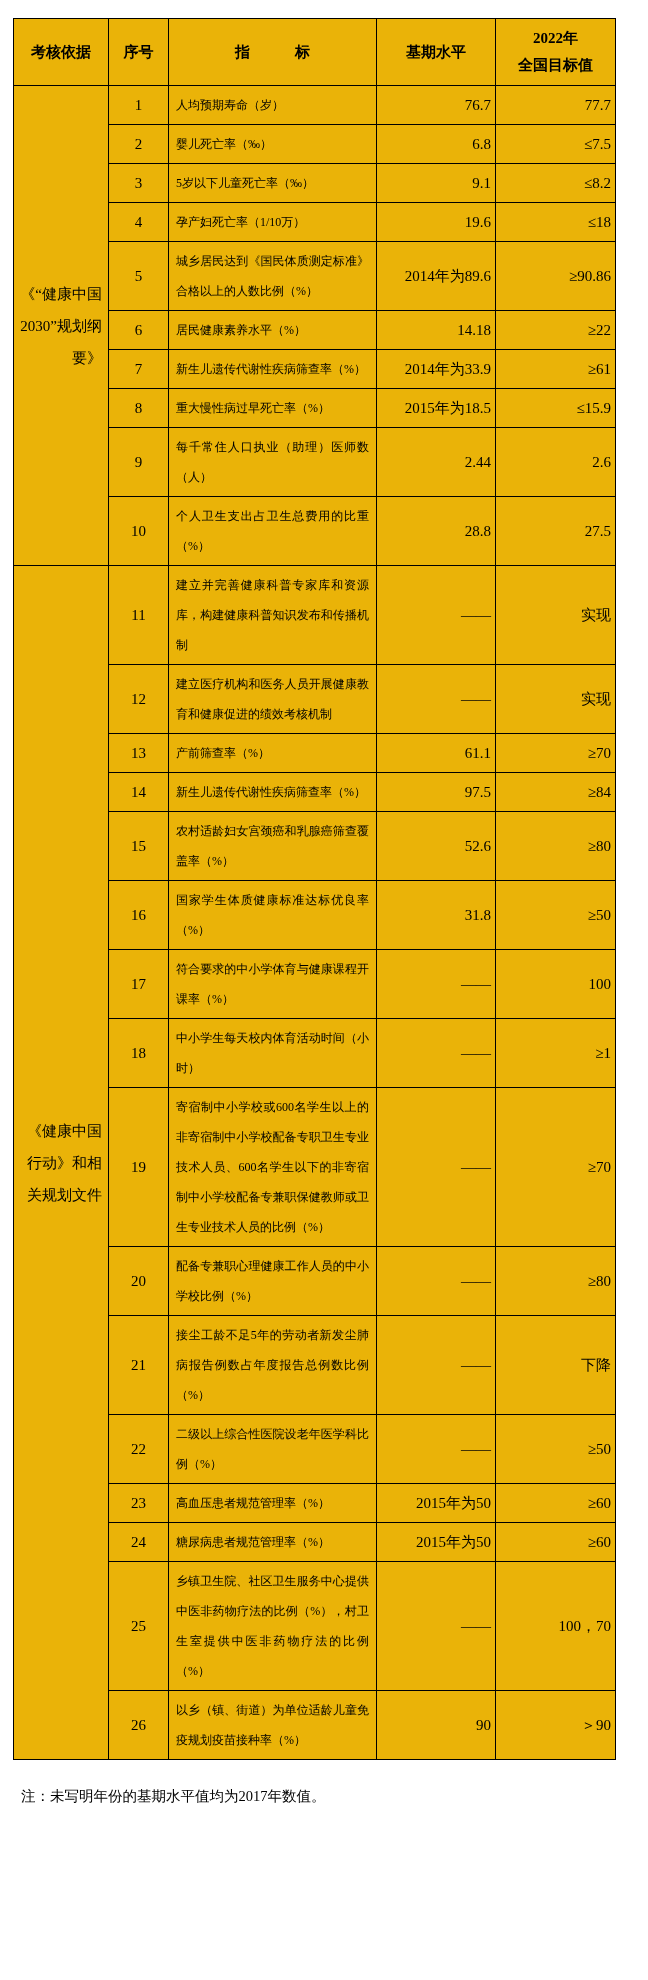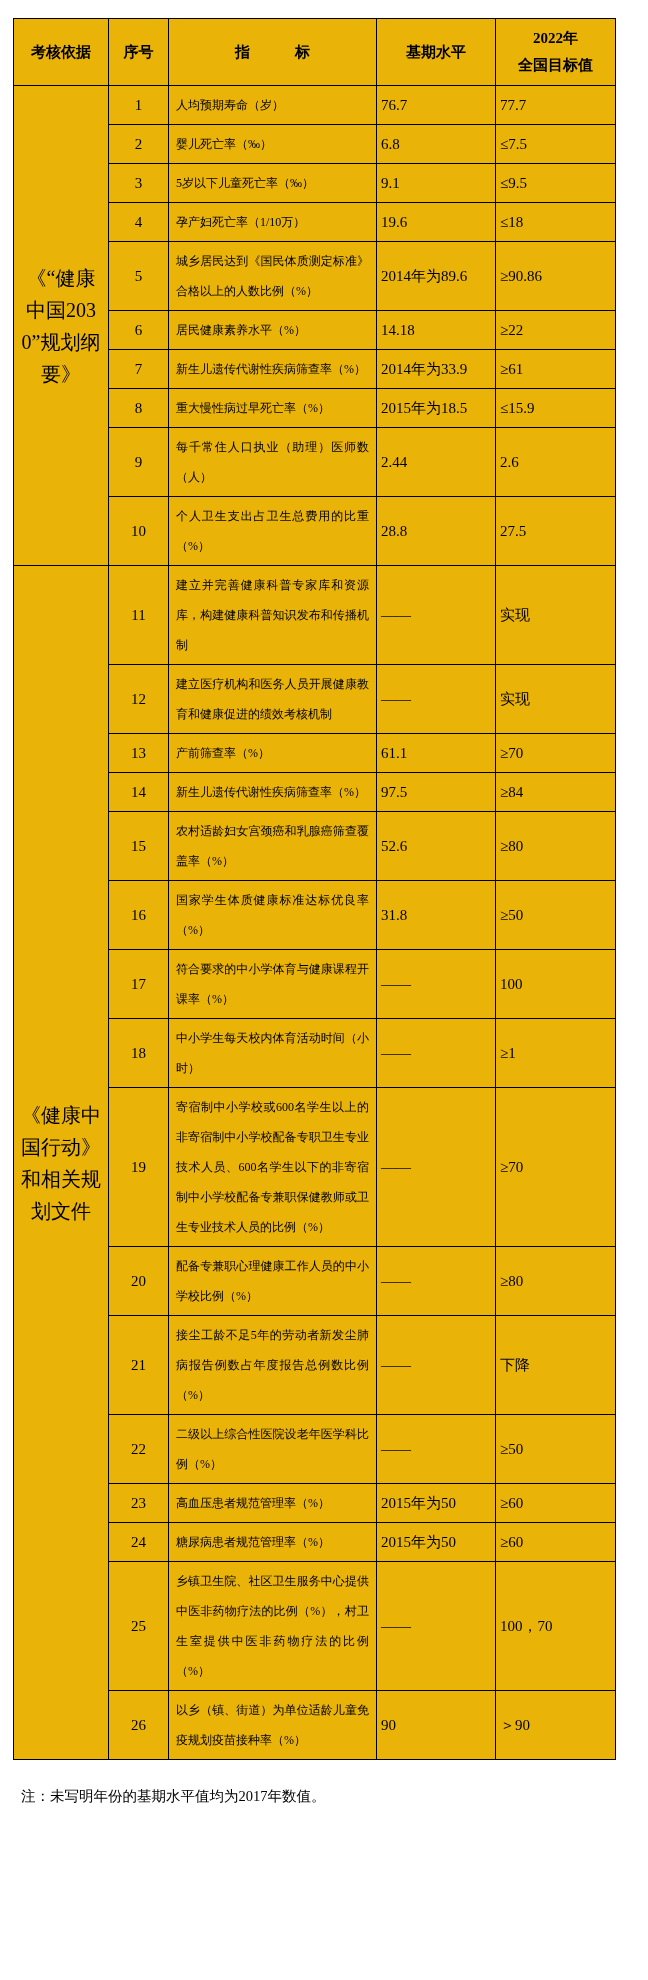--- a/index.html
+++ b/index.html
@@ -30,41 +30,41 @@
   }
   th.hdr {
     font-weight: bold;
     font-size: 15px;
     text-align: center;
     padding: 6px 3px;
     line-height: 27px;
   }
   th.hdr .hline { display: block; }
   td.basis-cell {
-    font-size: 20px;
+    font-size: 15px;
     line-height: 32px;
-    text-align: center;
+    text-align: right;
     padding: 4px 6px;
   }
   td.no-cell {
     font-size: 15px;
     text-align: center;
     padding: 4px 2px;
     line-height: 30px;
   }
   td.indicator-cell {
     font-size: 12px;
     text-align: justify;
     padding: 4px 7px;
     line-height: 30px;
   }
   td.baseline-cell,
   td.target-cell {
     font-size: 15px;
-    text-align: left;
+    text-align: right;
     padding: 4px 4px;
     line-height: 30px;
   }
   .footnote {
     margin: 26px 0 0 8px;
     font-size: 14.5px;
     line-height: 20px;
     color: #000000;
   }
 </style>
@@ -104,21 +104,21 @@
         <tr>
           <td class="no-cell">2</td>
           <td class="indicator-cell">婴儿死亡率（‰）</td>
           <td class="baseline-cell">6.8</td>
           <td class="target-cell">≤7.5</td>
         </tr>
         <tr>
           <td class="no-cell">3</td>
           <td class="indicator-cell">5岁以下儿童死亡率（‰）</td>
           <td class="baseline-cell">9.1</td>
-          <td class="target-cell">≤9.5</td>
+          <td class="target-cell">≤8.2</td>
         </tr>
         <tr>
           <td class="no-cell">4</td>
           <td class="indicator-cell">孕产妇死亡率（1/10万）</td>
           <td class="baseline-cell">19.6</td>
           <td class="target-cell">≤18</td>
         </tr>
         <tr>
           <td class="no-cell">5</td>
           <td class="indicator-cell">城乡居民达到《国民体质测定标准》合格以上的人数比例（%）</td>

